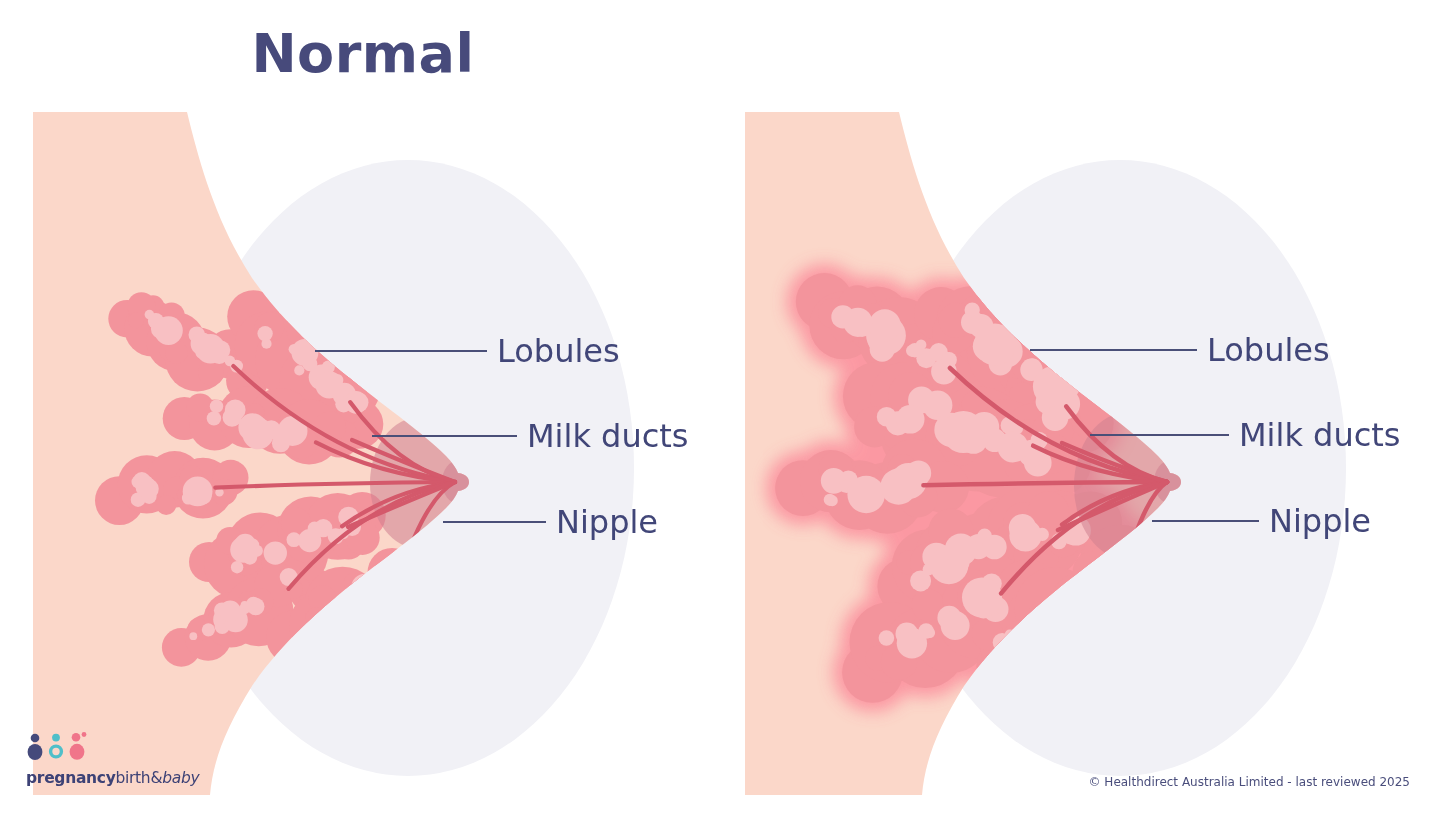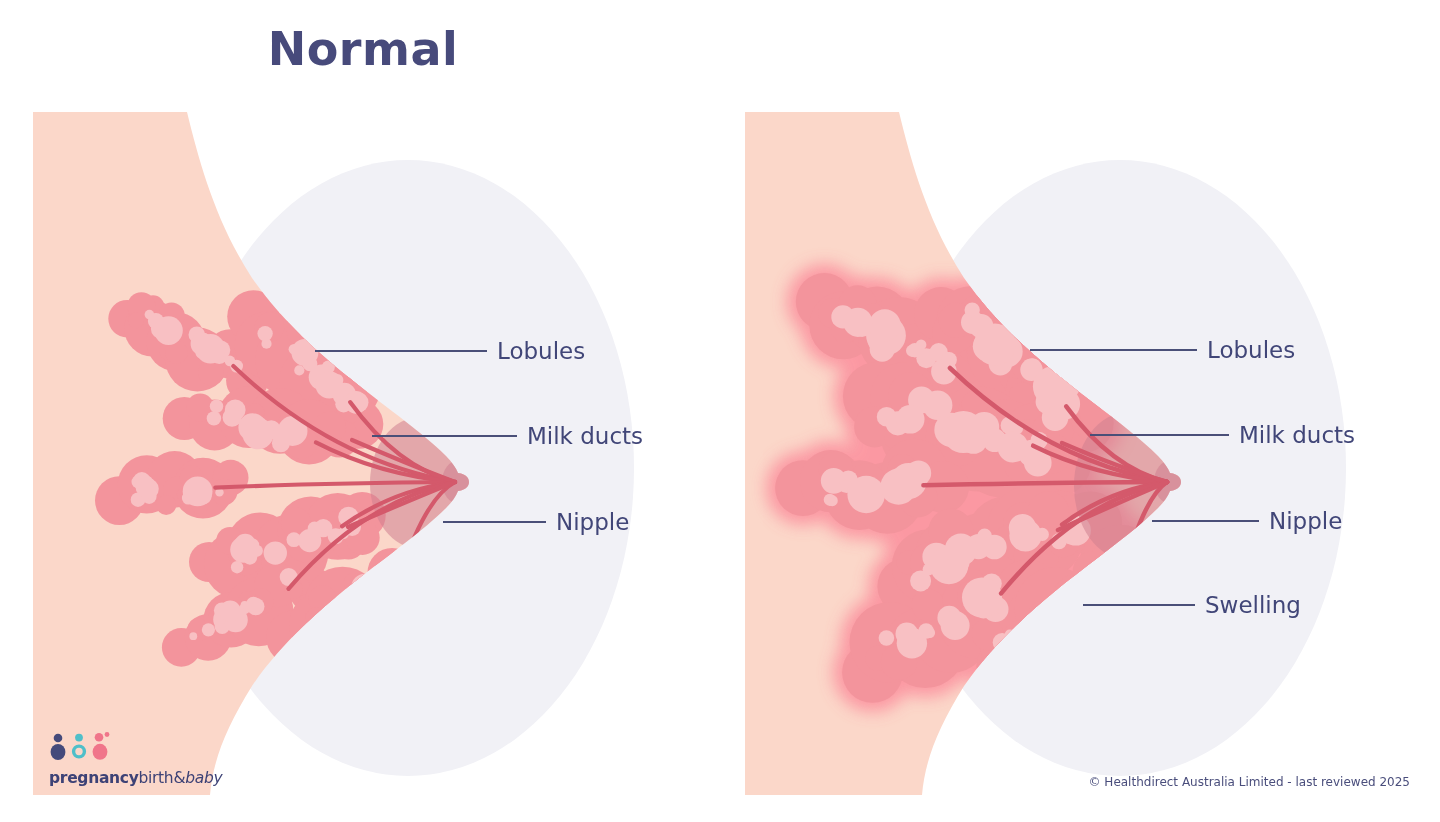--- a/index.html
+++ b/index.html
@@ -4,31 +4,31 @@
 <style>
   html,body{margin:0;padding:0;background:#ffffff;}
   .canvas{
     position:relative;width:1440px;height:822px;overflow:hidden;
     background:var(--background,#fff);
     font-family:"DejaVu Sans","Liberation Sans",sans-serif;
   }
   .art{position:absolute;left:0;top:0;}
   .title{
     position:absolute;top:22px;transform:translateX(-50%);
-    font-size:46px;font-weight:700;color:var(--title_navy);
+    font-size:54px;font-weight:700;color:var(--title_navy);
     letter-spacing:.5px;white-space:nowrap;
   }
   #title-normal{left:363px;}
   #title-engorgement{left:1077px;}
   .lbl{
     position:absolute;display:flex;align-items:center;height:44px;
-    color:var(--label_navy);font-size:23px;font-weight:500;white-space:nowrap;
+    color:var(--label_navy);font-size:32px;font-weight:500;white-space:nowrap;
   }
   .leader{display:block;height:2px;background:var(--leader_line);margin-right:10px;flex:none;}
-  .logo{position:absolute;left:49px;top:730px;width:180px;}
+  .logo{position:absolute;left:26px;top:730px;width:180px;}
   .logo-text{margin-top:1px;font-size:15.5px;letter-spacing:-0.3px;color:var(--logo_text_navy);white-space:nowrap;}
   .logo-text b{font-weight:700;}
   .logo-text i{font-style:italic;}
   .copyright{position:absolute;right:30px;top:775px;font-size:12px;color:var(--copyright_navy);white-space:nowrap;}
 </style>
 </head>
 <body>
 
 <div class="canvas">
 
@@ -711,24 +711,20 @@
     <span>Lobules</span>
   </div>
   <div class="lbl" style="left:1090px;top:413px;">
     <span class="leader" style="width:139px;"></span>
     <span>Milk ducts</span>
   </div>
   <div class="lbl" style="left:1152px;top:499px;">
     <span class="leader" style="width:107px;"></span>
     <span>Nipple</span>
   </div>
-  <div class="lbl" style="left:1083px;top:583px;">
-    <span class="leader" style="width:112px;"></span>
-    <span>Swelling</span>
-  </div>
 
   <div class="logo">
     <svg width="70" height="34" viewBox="0 0 70 34">
       <g id="logo-figs">
           <circle cx="9" cy="8" r="4.3" fill="#454a7b"></circle>
           <ellipse cx="9" cy="22" rx="7.4" ry="8" fill="#454a7b"></ellipse>
           <circle cx="30" cy="7.6" r="3.9" fill="#4fbfc9"></circle>
           <circle cx="30" cy="21.5" r="5.4" fill="none" stroke="#4fbfc9" stroke-width="3.4"></circle>
           <circle cx="50" cy="7.2" r="4.3" fill="#f0758a"></circle>
           <circle cx="58" cy="4.5" r="2.4" fill="#f0758a"></circle>

